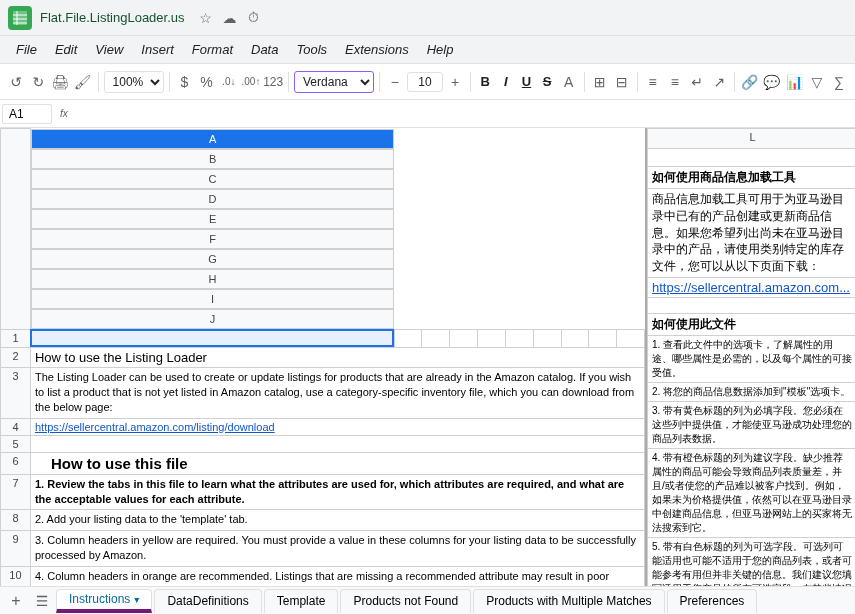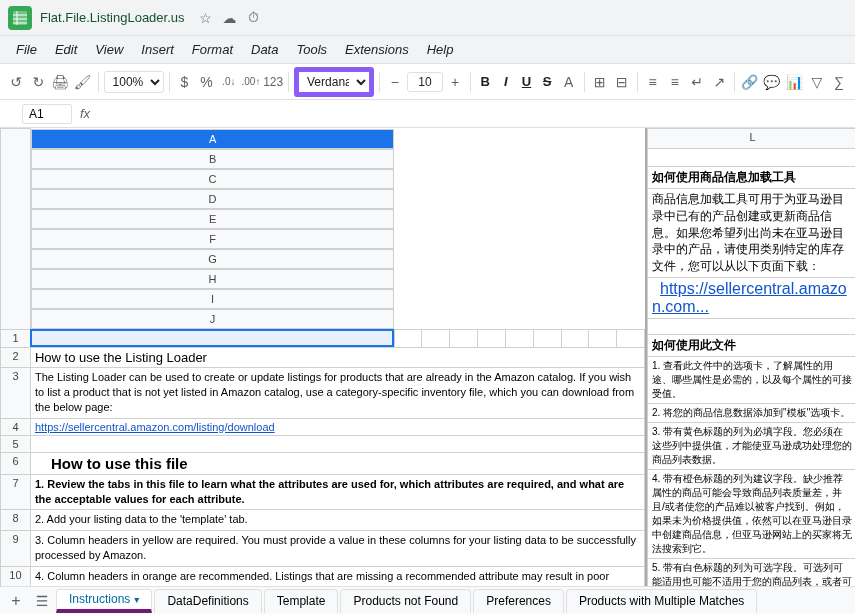--- a/index.html
+++ b/index.html
@@ -55,49 +55,49 @@
       border: none; background: transparent; cursor: pointer;
       color: #5f6368; border-radius: 3px; font-size: 14px;
     }
     .tb-separator { width: 1px; height: 20px; background: #e0e0e0; margin: 0 3px; }
     .zoom-select {
       border: 1px solid #e0e0e0; border-radius: 3px; padding: 2px 4px;
       font-size: 12px; color: #202124; background: #fff; cursor: pointer;
       width: 60px;
     }
     .font-select {
-      border: 5px solid #8b5cf6; border-radius: 3px; padding: 2px 4px;
+      border: 1px solid #8b5cf6; border-radius: 3px; padding: 2px 4px;
       font-size: 12px; color: #202124; background: #fff; cursor: pointer;
       width: 80px;
     }
     .font-size-input {
       border: 1px solid #e0e0e0; border-radius: 3px; padding: 2px 4px;
       font-size: 12px; color: #202124; background: #fff; width: 36px; text-align: center;
     }
     .tb-format-btn {
       width: 24px; height: 24px;
       border: none; background: transparent; cursor: pointer;
       color: #202124; border-radius: 3px; font-size: 13px; font-weight: bold;
     }
 
     
     .formula-bar {
       height: 28px;
       background: #fff;
       display: flex;
       align-items: center;
-      padding: 0 22px;
+      padding: 0 2px;
       border-bottom: 1px solid #e0e0e0;
       gap: 4px;
     }
     .cell-ref-box {
       border: 1px solid #e0e0e0; padding: 2px 6px;
       font-size: 12px; width: 50px; border-radius: 2px;
     }
-    .formula-fx { color: #5f6368; font-size: 13px; font-style: italic; padding: 0 4px; }
+    .formula-fx { color: #5f6368; font-size: 10px; font-style: italic; padding: 0 4px; }
     .formula-input { flex: 1; border: none; outline: none; font-size: 12px; padding: 2px; }
     .col-header {
       border-right: 1px solid #e0e0e0;
       display: flex; align-items: center; justify-content: center;
       font-size: 11px; color: #444;
       background: #f8f9fa;
       user-select: none;
       height: 20px;
     }
     .cell {
@@ -428,21 +428,21 @@
           </tr>
 
           <tr>
             <td class="cell-merged" style="height:38px;">
               <div class="cell-content" style="font-size:12px;">商品信息加载工具可用于为亚马逊目录中已有的产品创建或更新商品信息。如果您希望列出尚未在亚马逊目录中的产品，请使用类别特定的库存文件，您可以从以下页面下载：</div>
             </td>
           </tr>
 
           <tr>
             <td class="cell">
-              <span class="cn-link" style="color:#1155cc;text-decoration:underline;font-size:16px;margin-left:8px;">https://sellercentral.amazon.com...</span>
+              <span class="cn-link" style="color:#1155cc;text-decoration:underline;font-size:13px;">https://sellercentral.amazon.com...</span>
             </td>
           </tr>
 
           <tr>
             <td style="height:16px;"></td>
           </tr>
 
           <tr>
             <td class="cell" style="font-weight:bold;font-size:12px;">
               <span>如何使用此文件</span>
@@ -497,21 +497,21 @@
     </div>
     <div class="sheet-tab">
       <span>Template</span>
 
     </div>
     <div class="sheet-tab">
       <span>Products not Found</span>
 
     </div>
     <div class="sheet-tab">
+      <span>Products with Multiple Matches</span>
+
+    </div>
+    <div class="sheet-tab">
       <span>Preferences</span>
-
-    </div>
-    <div class="sheet-tab">
-      <span>Products with Multiple Matches</span>
 
     </div>
   </div>
 </div>
 
 </body></html>

